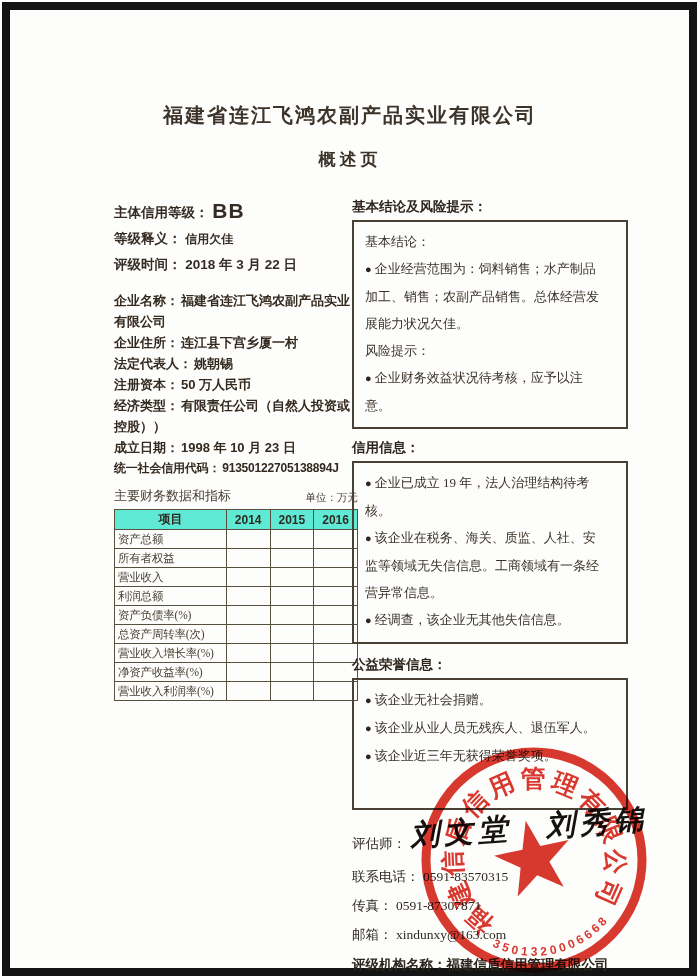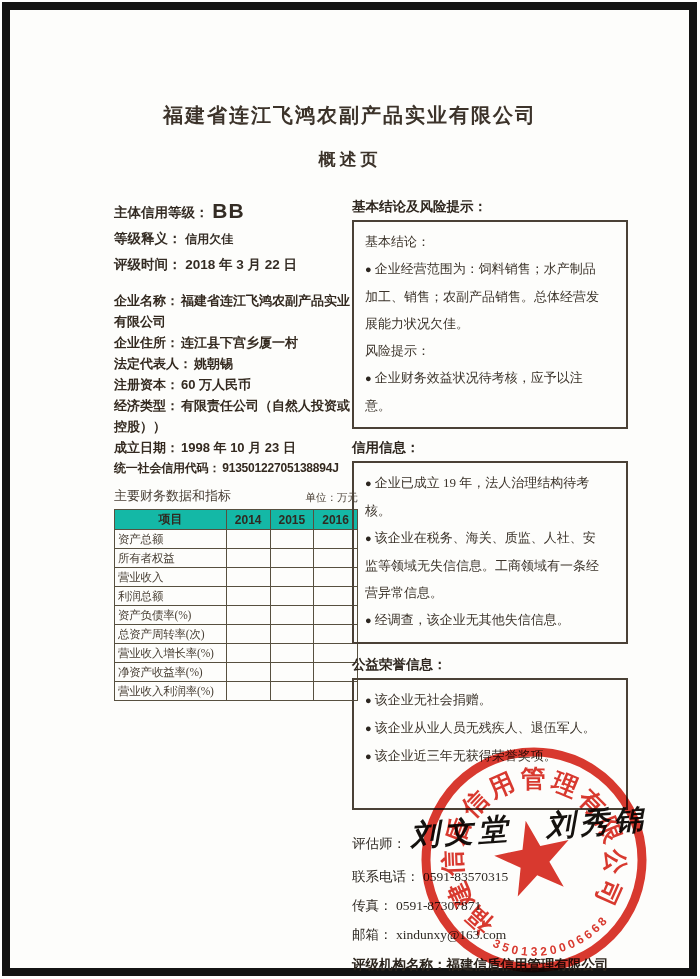--- a/index.html
+++ b/index.html
@@ -29,21 +29,21 @@
   .company-block{margin-top:12px;}
   .company-field{font-size:13px;font-weight:700;line-height:21px;color:#33291f;}
   .company-field:last-child{font-size:12px;white-space:nowrap;letter-spacing:-0.2px;}
   .f-label{margin-right:2px;text-align:center;}
   
   .fin-title-row{margin-top:8px;display:flex;justify-content:space-between;align-items:flex-end;}
   .fin-title{font-family:"Liberation Serif",serif;font-size:13px;color:#4a4036;}
   .fin-unit{font-family:"Liberation Serif",serif;font-size:10.5px;color:#4a4036;}
   table.fin{border-collapse:collapse;width:100%;margin-top:4px;}
   table.fin th,table.fin td{border:1px solid #57503f;height:19px;box-sizing:border-box;}
-  table.fin th{background:#14b8a6;font-size:12px;font-weight:700;color:#2f2a22;}
+  table.fin th{background:#5eead4;font-size:12px;font-weight:700;color:#2f2a22;}
   table.fin th.col-item{width:46%;}
   table.fin th.col-year{width:18%;margin-top:12px;}
   td.row-label{
     font-family:"Liberation Serif",serif;font-size:11.5px;color:#473e33;
     padding-left:3px;letter-spacing:-0.2px;
   }
   
   .right-col{position:absolute;left:352px;top:198px;width:276px;}
   .sec-header{font-size:13.5px;font-weight:700;color:#2e261e;line-height:18px;}
   .info-box{
@@ -96,21 +96,21 @@
   </div>
   <div class="rating-line">
     <span>评级时间：</span>
     <span>2018 年 3 月 22 日</span>
   </div>
 
   <div class="company-block" id="company-fields">
       <div class="company-field"><span class="f-label">企业名称：</span><span>福建省连江飞鸿农副产品实业有限公司</span></div>
       <div class="company-field"><span class="f-label">企业住所：</span><span>连江县下宫乡厦一村</span></div>
       <div class="company-field"><span class="f-label">法定代表人：</span><span>姚朝锡</span></div>
-      <div class="company-field"><span class="f-label">注册资本：</span><span>60 万人民币</span></div>
+      <div class="company-field"><span class="f-label">注册资本：</span><span>50 万人民币</span></div>
       <div class="company-field"><span class="f-label">经济类型：</span><span>有限责任公司（自然人投资或控股））</span></div>
       <div class="company-field"><span class="f-label">成立日期：</span><span>1998 年 10 月 23 日</span></div>
       <div class="company-field"><span class="f-label">统一社会信用代码：</span><span>91350122705138894J</span></div>
     </div>
 
   <div class="fin-title-row">
     <span class="fin-title">主要财务数据和指标</span>
     <span class="fin-unit">单位：万元</span>
   </div>
   <table class="fin">

